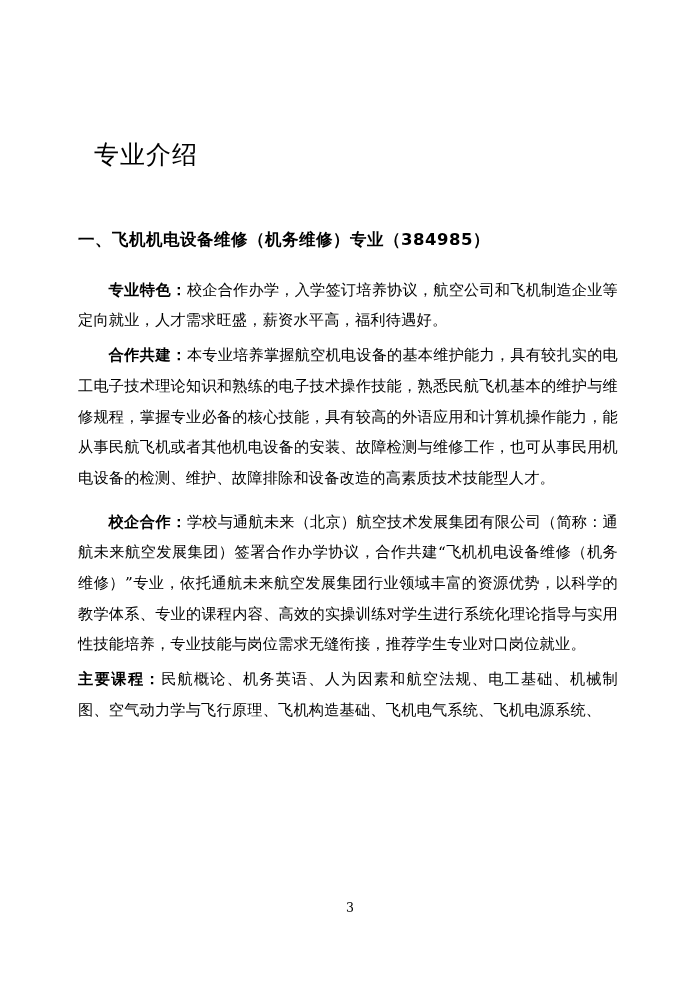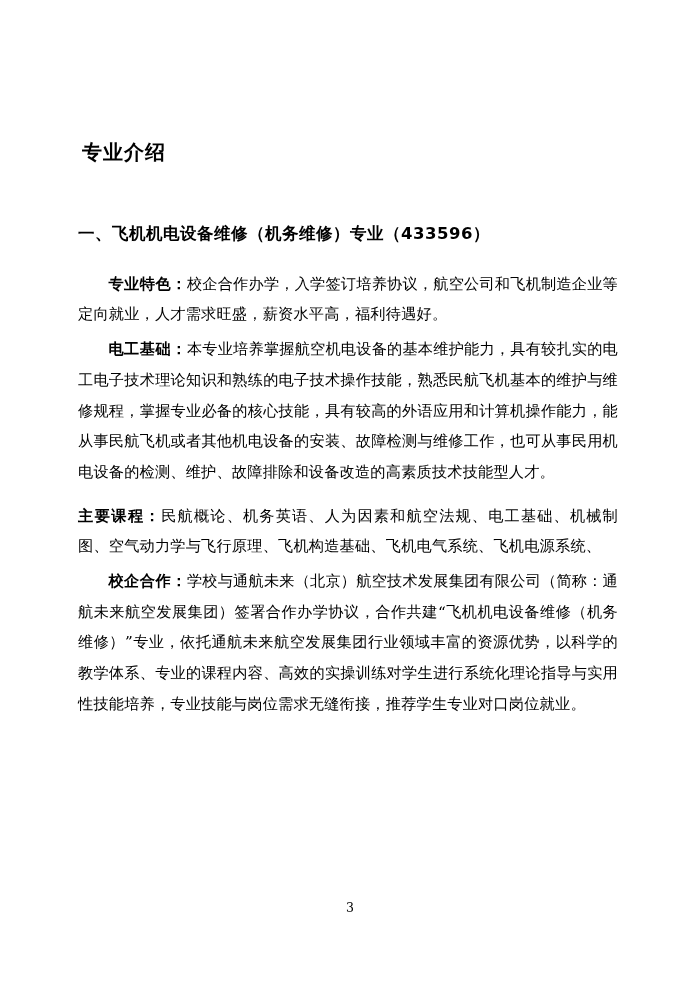--- a/index.html
+++ b/index.html
@@ -18,24 +18,24 @@
     overflow: hidden;
   }
   .content {
     position: absolute;
     left: 78px;
     top: 140px;
     width: 548px;
   }
   .doc-title {
     font-family: "DejaVu Sans", "Liberation Sans", sans-serif;
-    font-weight: bold;
-    font-size: 20px;
+    font-weight: normal;
+    font-size: 25px;
     letter-spacing: 1px;
-    margin: 0 0 58px 4px;
+    margin: 0 0 58px 16px;
     line-height: 1.2;
   }
   .section-heading {
     font-family: "DejaVu Sans", "Liberation Sans", sans-serif;
     font-weight: bold;
     font-size: 16.5px;
     letter-spacing: 0.5px;
     margin: 0 0 22px 0;
     line-height: 1.5;
   }
@@ -71,37 +71,37 @@
 </style>
 </head>
 <body>
 
 <div class="page">
 
   <div class="content">
 
     <h1 class="doc-title">专业介绍</h1>
 
-    <h2 class="section-heading">一、飞机机电设备维修（机务维修）专业（433596）</h2>
+    <h2 class="section-heading">一、飞机机电设备维修（机务维修）专业（384985）</h2>
 
     <p class="para indent">
       <span class="lead">专业特色：</span><span>校企合作办学，入学签订培养协议，航空公司和飞机制造企业等定向就业，人才需求旺盛，薪资水平高，福利待遇好。</span>
     </p>
 
     <p class="para indent">
-      <span class="lead">电工基础：</span><span>本专业培养掌握航空机电设备的基本维护能力，具有较扎实的电工电子技术理论知识和熟练的电子技术操作技能，熟悉民航飞机基本的维护与维修规程，掌握专业必备的核心技能，具有较高的外语应用和计算机操作能力，能从事民航飞机或者其他机电设备的安装、故障检测与维修工作，也可从事民用机电设备的检测、维护、故障排除和设备改造的高素质技术技能型人才。</span>
+      <span class="lead">合作共建：</span><span>本专业培养掌握航空机电设备的基本维护能力，具有较扎实的电工电子技术理论知识和熟练的电子技术操作技能，熟悉民航飞机基本的维护与维修规程，掌握专业必备的核心技能，具有较高的外语应用和计算机操作能力，能从事民航飞机或者其他机电设备的安装、故障检测与维修工作，也可从事民用机电设备的检测、维护、故障排除和设备改造的高素质技术技能型人才。</span>
     </p>
 
     <div class="gap"></div>
 
+    <p class="para indent">
+      <span class="lead">校企合作：</span><span>学校与通航未来（北京）航空技术发展集团有限公司（简称：通航未来航空发展集团）签署合作办学协议，合作共建“飞机机电设备维修（机务维修）”专业，依托通航未来航空发展集团行业领域丰富的资源优势，以科学的教学体系、专业的课程内容、高效的实操训练对学生进行系统化理论指导与实用性技能培养，专业技能与岗位需求无缝衔接，推荐学生专业对口岗位就业。</span>
+    </p>
+
     <p class="para">
       <span class="lead">主要课程：</span><span>民航概论、机务英语、人为因素和航空法规、电工基础、机械制图、空气动力学与飞行原理、飞机构造基础、飞机电气系统、飞机电源系统、</span>
-    </p>
-
-    <p class="para indent">
-      <span class="lead">校企合作：</span><span>学校与通航未来（北京）航空技术发展集团有限公司（简称：通航未来航空发展集团）签署合作办学协议，合作共建“飞机机电设备维修（机务维修）”专业，依托通航未来航空发展集团行业领域丰富的资源优势，以科学的教学体系、专业的课程内容、高效的实操训练对学生进行系统化理论指导与实用性技能培养，专业技能与岗位需求无缝衔接，推荐学生专业对口岗位就业。</span>
     </p>
 
   </div>
 
   <div class="page-number">3</div>
 
 </div>
 
 </body></html>

